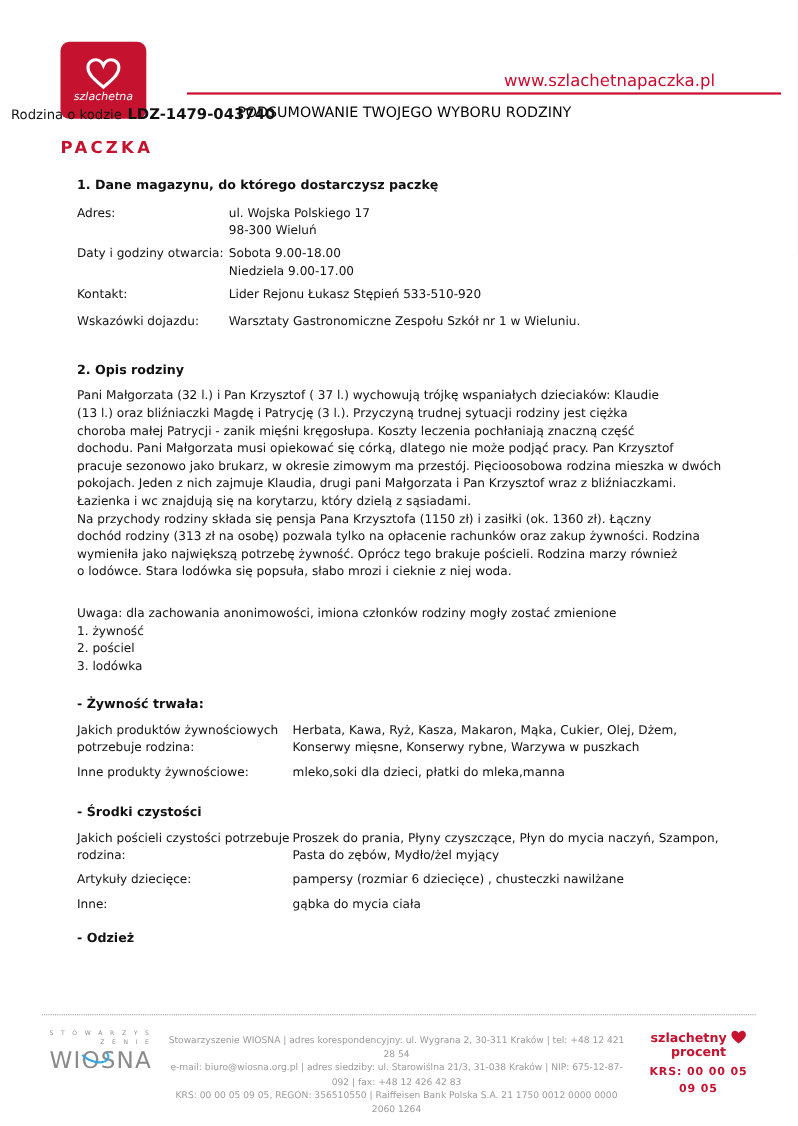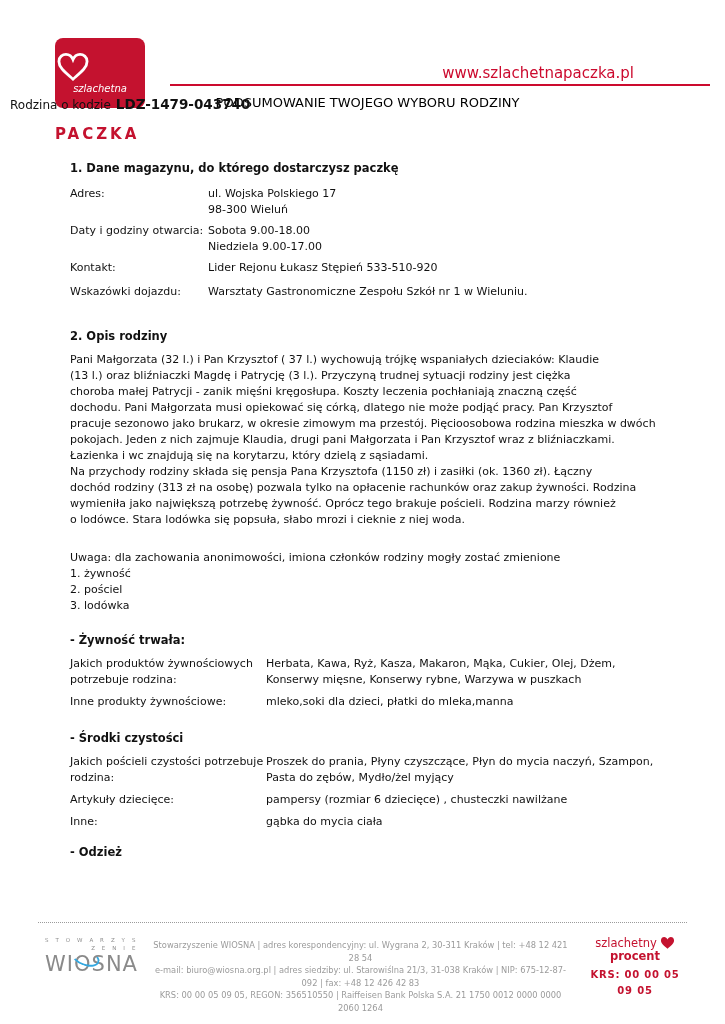--- a/index.html
+++ b/index.html
@@ -10,28 +10,28 @@
     margin: 0 auto;
     background: #fff;
     font-family: "DejaVu Sans", "Liberation Sans", sans-serif;
     font-size: 11px; line-height: 16px; color: #111;
     overflow: hidden;
   }
 
   
   .logo { position: absolute; left: 55px; top: 38px; width: 80px; text-align: center; }
   .logo-box {
-    width: 90px; height: 70px; background: #c4122f; border-radius: 8px;
-    display: flex; flex-direction: column; justify-content: center; gap: 1px;
+    width: 78px; height: 70px; background: #c4122f; border-radius: 8px;
+    display: flex; flex-direction: column; align-items: center; justify-content: center; gap: 1px;
   }
   .logo-heart svg { width: 36px; height: 30px; display: block; }
   .logo-script { color: #fff; font-size: 10px; font-style: italic; line-height: 11px; }
   .logo-paczka { color: #c4122f; font-weight: bold; font-size: 15px; letter-spacing: 3px; margin-top: 18px; }
 
-  .website { position: absolute; top: 65px; right: 91px; font-size: 15px; line-height: 17px; color: #cc0a2e; }
+  .website { position: absolute; top: 65px; right: 75px; font-size: 15px; line-height: 17px; color: #cc0a2e; }
   .red-rule { position: absolute; top: 84px; left: 170px; width: 540px; height: 2px; background: #cc0a2e; }
 
   .title { position: absolute; top: 94px; left: 10px; right: 0; text-align: center; font-size: 13px; line-height: 17px; color: #000; }
   .subtitle { position: absolute; top: 96px; left: 10px; right: 0; text-align: left; font-size: 12px; }
   .subtitle .code { font-weight: bold; font-size: 13.5px; margin-left: 5px; }
 
   
   .content { position: absolute; top: 160px; left: 70px; width: 586px; }
   .sec { font-size: 11.5px; font-weight: bold; margin: 0 0 10px 0; line-height: 16px; }
   .s2h { margin-top: 28px; margin-bottom: 8px; }
@@ -63,21 +63,21 @@
   .wiosna-swoosh {
     position: absolute; left: 34px; top: 14px; width: 28px; height: 16px;
     border: 2.5px solid #35a8e0; border-radius: 50%;
     border-top-color: transparent; border-left-color: transparent; transform: rotate(18deg);
   }
 
   .footer-lines { flex: 1; color: #9b9b9b; font-size: 8.3px; line-height: 12.5px; text-align: center; padding-top: 3px; }
 
   .procent { width: 104px; flex: none; text-align: center; color: #c4122f; }
   .procent-top { display: flex; align-items: center; justify-content: center; gap: 3px; }
-  .procent-word { font-weight: normal; font-size: 11.5px; line-height: 12px; }
+  .procent-word { font-weight: bold; font-size: 11.5px; line-height: 12px; }
   .procent-word2 { font-weight: bold; font-size: 11.5px; line-height: 12px; }
   .procent-icon svg { width: 15px; height: 14px; display: block; }
   .procent-krs { margin-top: 5px; font-weight: bold; font-size: 10px; letter-spacing: 0.8px; color: #c4122f; }
 </style>
 </head>
 <body>
 
 <div class="page">
 
   <div class="logo">

